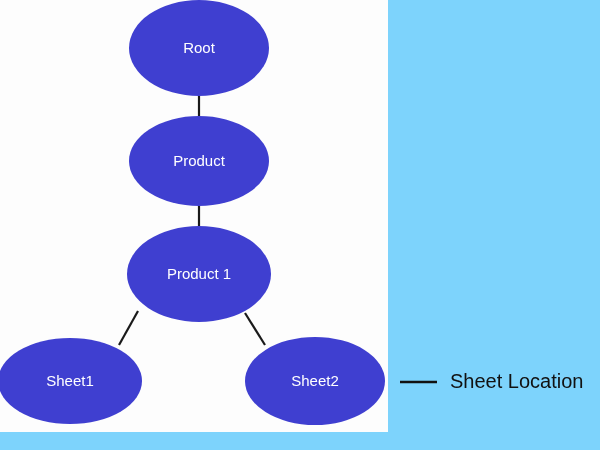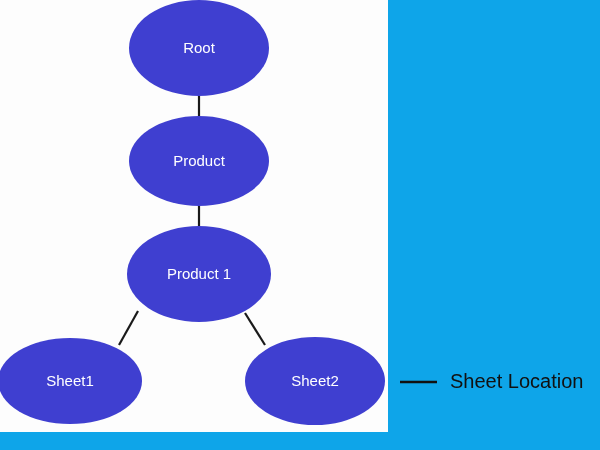--- a/index.html
+++ b/index.html
@@ -10,21 +10,21 @@
   body {
     width: 600px;
     height: 450px;
     overflow: hidden;
     font-family: "Liberation Sans", sans-serif;
   }
   #canvas {
     position: relative;
     width: 600px;
     height: 450px;
-    background: #0ea5e9;
+    background: #7dd3fc;
   }
   #graph-svg {
     position: absolute;
     top: 0;
     left: 0;
     width: 600px;
     height: 450px;
     display: block;
   }
   .plot-region {

